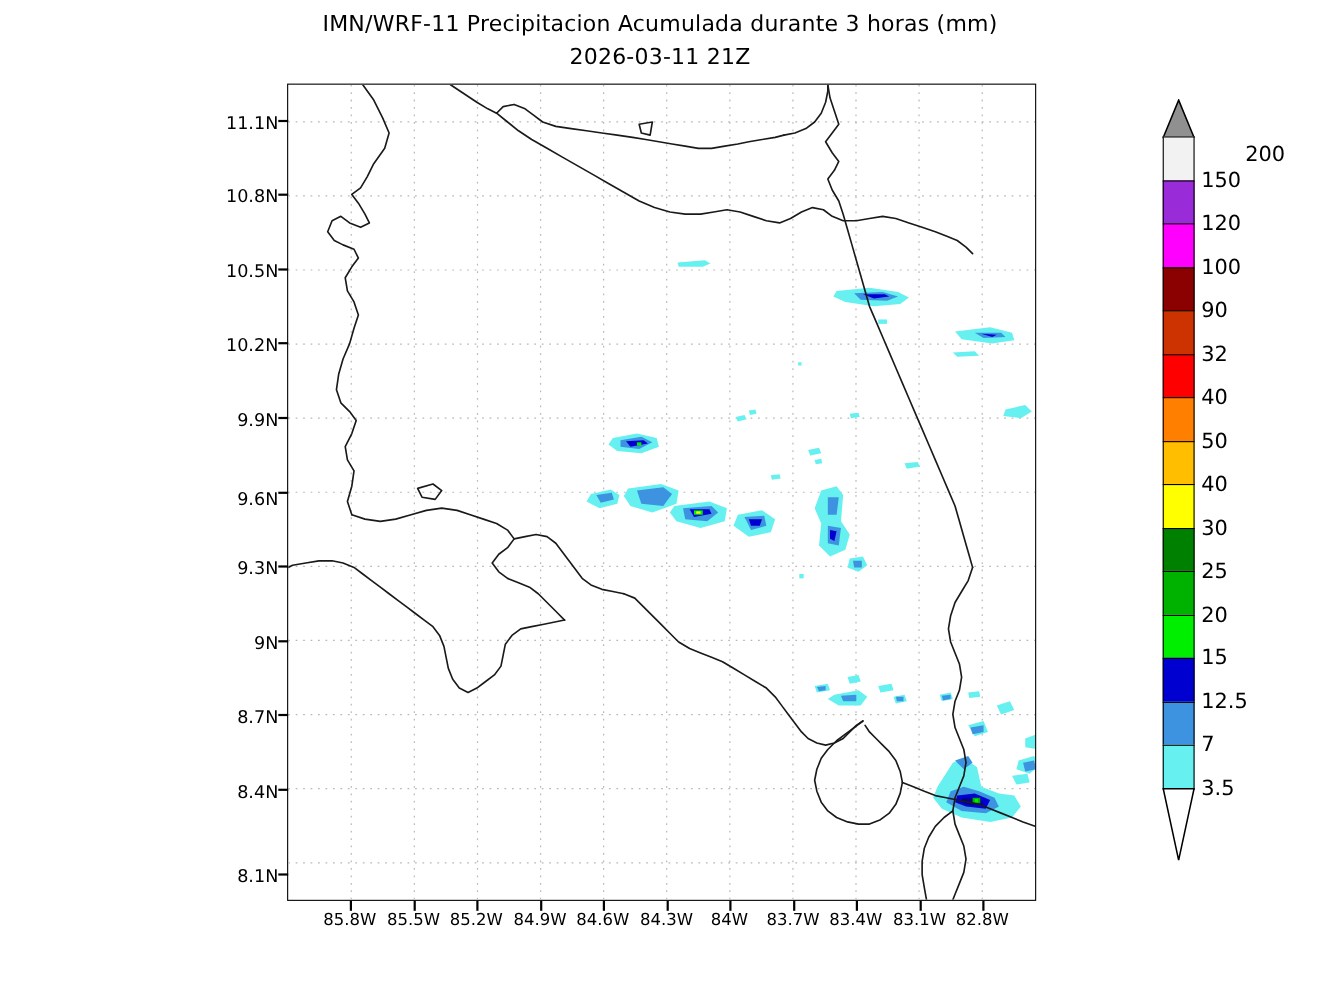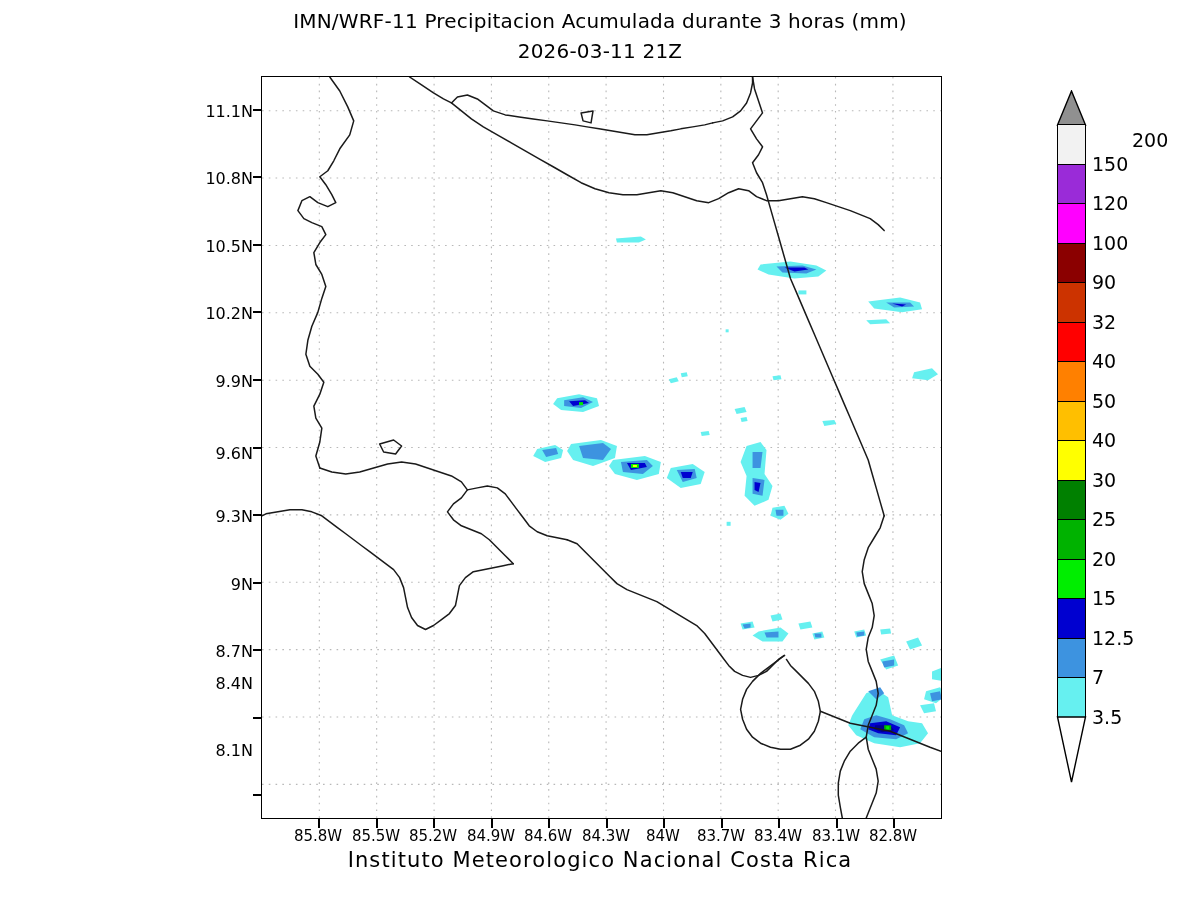--- a/index.html
+++ b/index.html
@@ -304,23 +304,23 @@
     <div class="ylab" style="left:198px;width:55px;top:372px;">9.9N</div>
     <div class="ytick" style="left:253px;top:379px;"></div>
     <div class="ylab" style="left:198px;width:55px;top:444px;">9.6N</div>
     <div class="ytick" style="left:253px;top:447px;"></div>
     <div class="ylab" style="left:198px;width:55px;top:507px;">9.3N</div>
     <div class="ytick" style="left:253px;top:514px;"></div>
     <div class="ylab" style="left:198px;width:55px;top:575px;">9N</div>
     <div class="ytick" style="left:253px;top:582px;"></div>
     <div class="ylab" style="left:198px;width:55px;top:642px;">8.7N</div>
     <div class="ytick" style="left:253px;top:649px;"></div>
-    <div class="ylab" style="left:198px;width:55px;top:674px;">8.4N</div>
+    <div class="ylab" style="left:198px;width:55px;top:710px;">8.4N</div>
     <div class="ytick" style="left:253px;top:717px;"></div>
-    <div class="ylab" style="left:198px;width:55px;top:741px;">8.1N</div>
+    <div class="ylab" style="left:198px;width:55px;top:787px;">8.1N</div>
     <div class="ytick" style="left:253px;top:794px;"></div>
   </div>
 
   <div>
     <div class="xtick" style="left:318px;top:819px;"></div>
     <div class="xlab" style="left:288px;width:60px;top:827px;">85.8W</div>
     <div class="xtick" style="left:376px;top:819px;"></div>
     <div class="xlab" style="left:346px;width:60px;top:827px;">85.5W</div>
     <div class="xtick" style="left:433px;top:819px;"></div>
     <div class="xlab" style="left:403px;width:60px;top:827px;">85.2W</div>
@@ -335,21 +335,20 @@
     <div class="xtick" style="left:721px;top:819px;"></div>
     <div class="xlab" style="left:691px;width:60px;top:827px;">83.7W</div>
     <div class="xtick" style="left:778px;top:819px;"></div>
     <div class="xlab" style="left:748px;width:60px;top:827px;">83.4W</div>
     <div class="xtick" style="left:836px;top:819px;"></div>
     <div class="xlab" style="left:806px;width:60px;top:827px;">83.1W</div>
     <div class="xtick" style="left:893px;top:819px;"></div>
     <div class="xlab" style="left:863px;width:60px;top:827px;">82.8W</div>
   </div>
 
-  <div id="footer">Instituto Meteorologico Nacional Costa Rica</div>
 
   <div>
 
     <svg class="cb-cap" style="top:90px;height:36px;" viewBox="0 0 39 36">
       <polygon points="19.5,1 33.5,35 5.5,35" fill="#909090" stroke="#000" stroke-width="1.4"></polygon>
     </svg>
 
     <div id="colorbar">
 
       <div class="cb-seg" style="top:0px;height:39.5px;background:#f2f2f2;">

